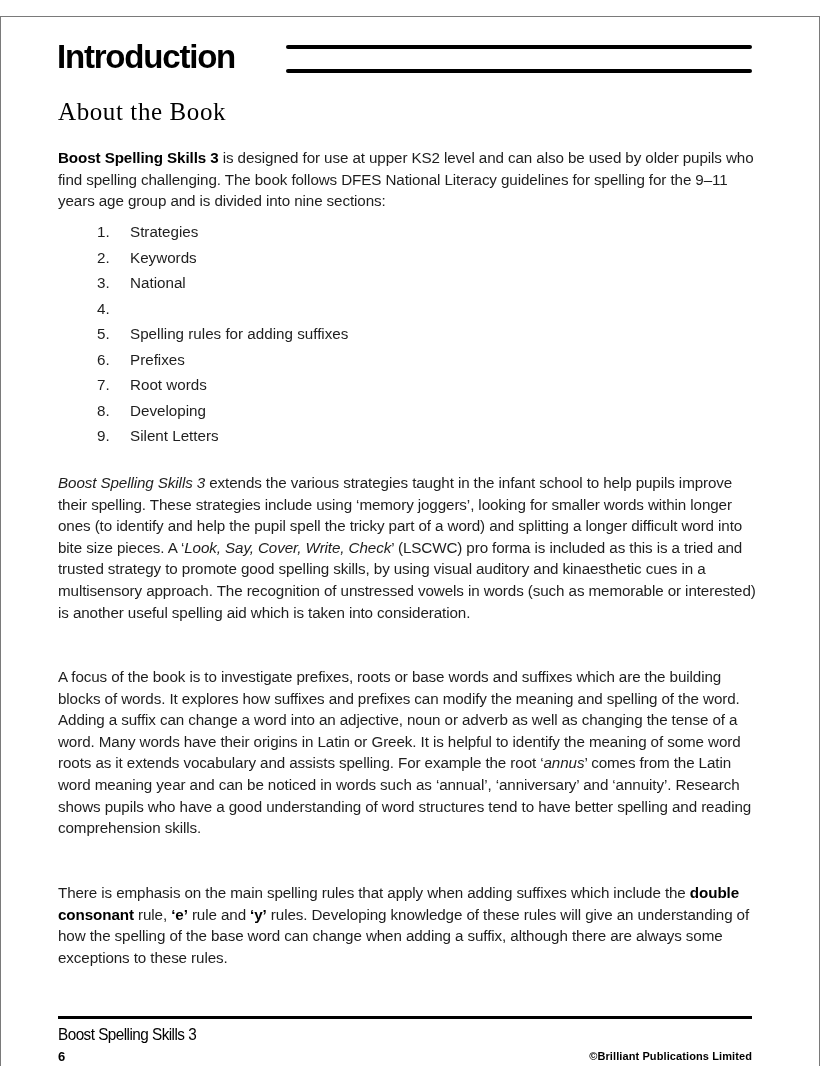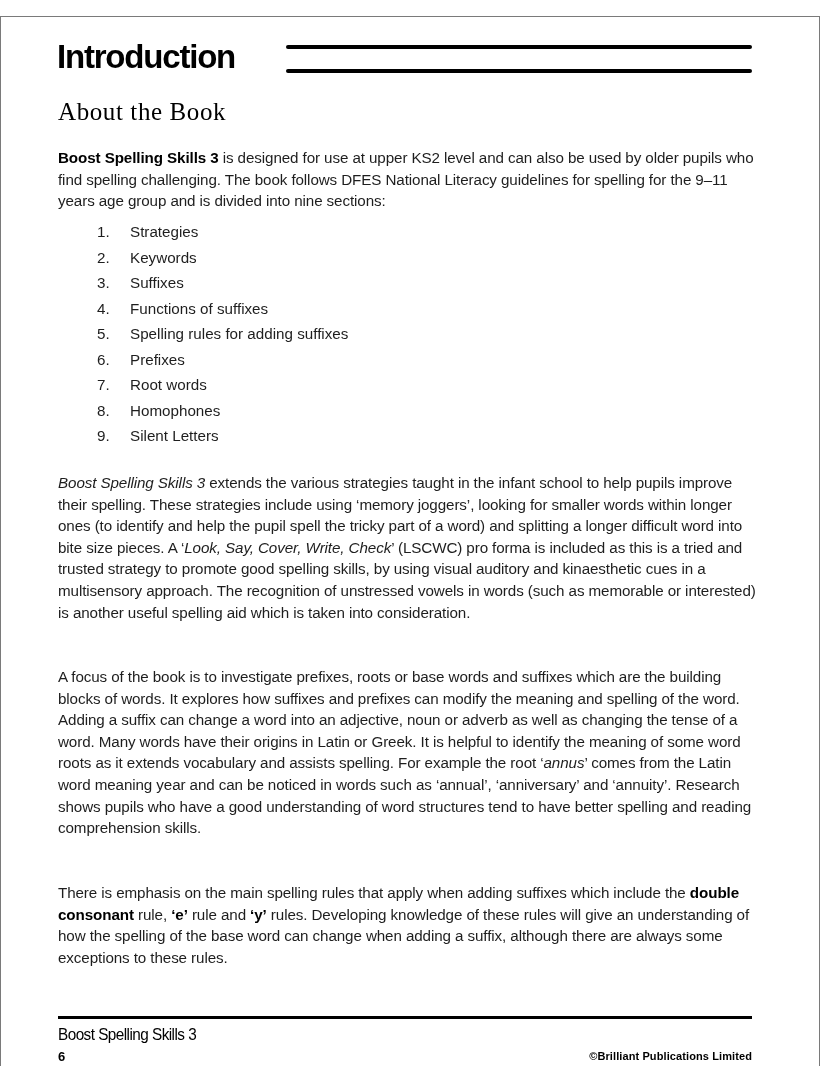--- a/index.html
+++ b/index.html
@@ -68,41 +68,40 @@
     <li>
         <span class="num">1.</span>
         <span>Strategies</span>
       </li>
     <li>
         <span class="num">2.</span>
         <span>Keywords</span>
       </li>
     <li>
         <span class="num">3.</span>
-        <span>Suffixes</span>
+        <span>National</span>
       </li>
     <li>
         <span class="num">4.</span>
-        <span>Functions of suffixes</span>
       </li>
     <li>
         <span class="num">5.</span>
         <span>Spelling rules for adding suffixes</span>
       </li>
     <li>
         <span class="num">6.</span>
         <span>Prefixes</span>
       </li>
     <li>
         <span class="num">7.</span>
         <span>Root words</span>
       </li>
     <li>
         <span class="num">8.</span>
-        <span>Homophones</span>
+        <span>Developing</span>
       </li>
     <li>
         <span class="num">9.</span>
         <span>Silent Letters</span>
       </li>
   </ol>
 
   <div class="body-text p2"><i>Boost Spelling Skills 3</i><span> extends the various strategies taught in the infant school to help pupils improve their spelling. These strategies include using ‘memory joggers’, looking for smaller words within longer ones (to identify and help the pupil spell the tricky part of a word) and splitting a longer difficult word into bite size pieces. A ‘</span><i>Look, Say, Cover, Write, Check</i><span>’ (LSCWC) pro forma is included as this is a tried and trusted strategy to promote good spelling skills, by using visual auditory and kinaesthetic cues in a multisensory approach. The recognition of unstressed vowels in words (such as memorable or interested) is another useful spelling aid which is taken into consideration.</span></div>
 
   <div class="body-text p3"><span>A focus of the book is to investigate prefixes, roots or base words and suffixes which are the building blocks of words. It explores how suffixes and prefixes can modify the meaning and spelling of the word. Adding a suffix can change a word into an adjective, noun or adverb as well as changing the tense of a word. Many words have their origins in Latin or Greek. It is helpful to identify the meaning of some word roots as it extends vocabulary and assists spelling. For example the root ‘</span><i>annus</i><span>’ comes from the Latin word meaning year and can be noticed in words such as ‘annual’, ‘anniversary’ and ‘annuity’. Research shows pupils who have a good understanding of word structures tend to have better spelling and reading comprehension skills.</span></div>

